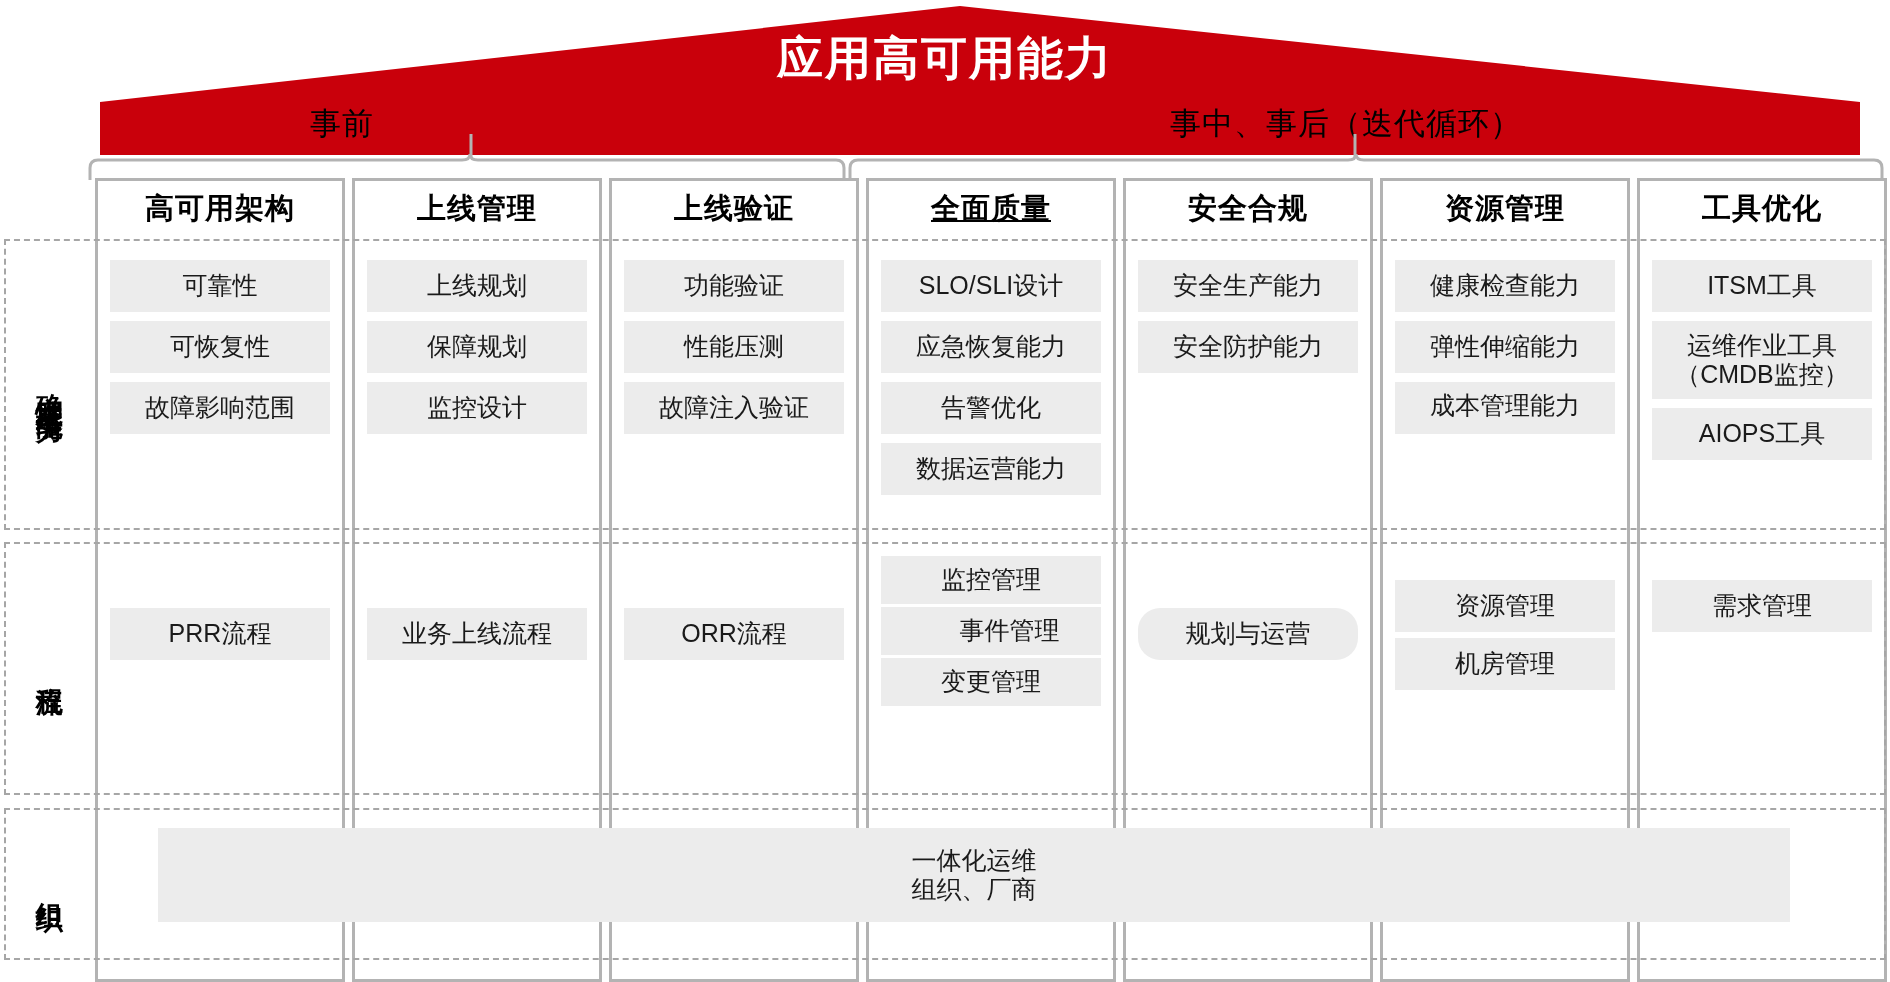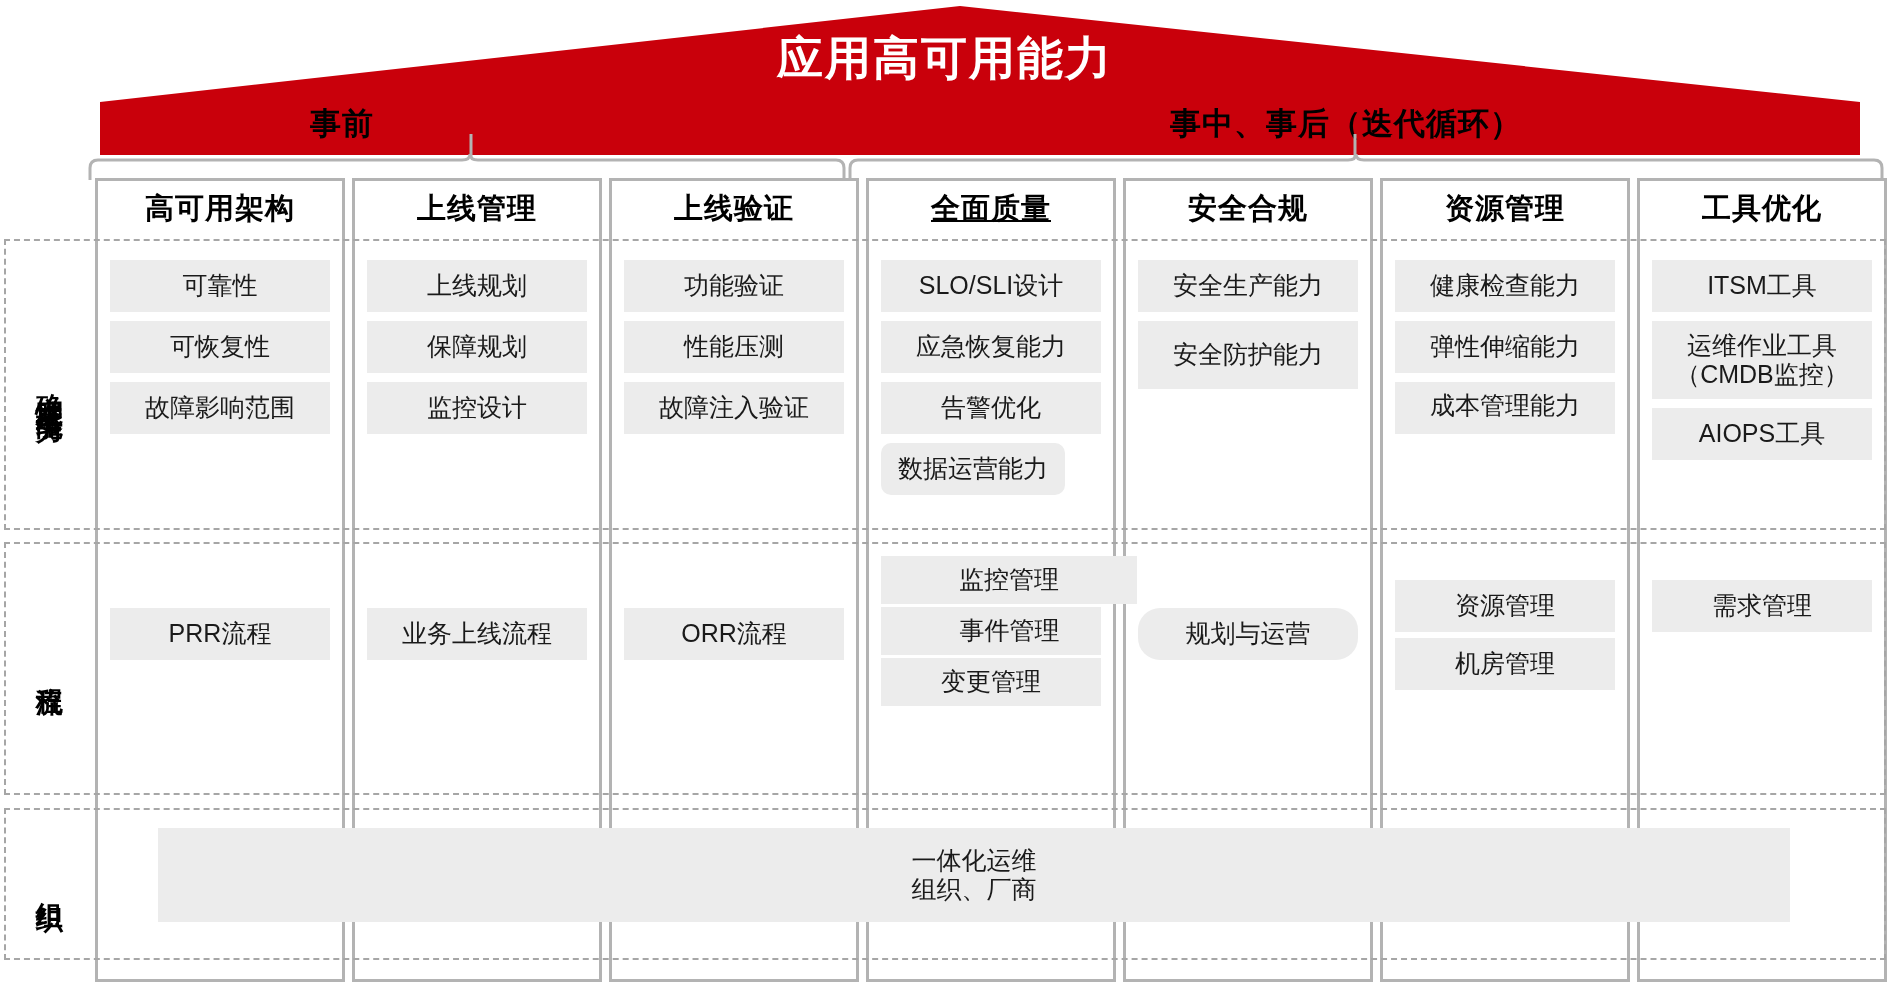--- a/index.html
+++ b/index.html
@@ -24,21 +24,21 @@
     text-align: center;
     color: #ffffff;
     font-size: 46px;
     font-weight: bold;
     letter-spacing: 2px;
   }
   .roof-phase {
     position: absolute;
     color: #000000;
     font-size: 31px;
-    font-weight: bold;
+    font-weight: normal;
     letter-spacing: 1px;
     white-space: nowrap;
   }
   .roof-phase.p1 { left: 310px; top: 103px; }
   .roof-phase.p2 { left: 1170px; top: 103px; }
 
   
   .bracket { position: absolute; }
   .bracket svg { display: block; }
 
@@ -177,39 +177,39 @@
     <div class="cell" style="left:367px; top:143px; width:220px; height:52px;">保障规划</div>
     <div class="cell" style="left:367px; top:204px; width:220px; height:52px;">监控设计</div>
 
     <div class="cell" style="left:624px; top:82px;  width:220px; height:52px;">功能验证</div>
     <div class="cell" style="left:624px; top:143px; width:220px; height:52px;">性能压测</div>
     <div class="cell" style="left:624px; top:204px; width:220px; height:52px;">故障注入验证</div>
 
     <div class="cell" style="left:881px; top:82px;  width:220px; height:52px;">SLO/SLI设计</div>
     <div class="cell" style="left:881px; top:143px; width:220px; height:52px;">应急恢复能力</div>
     <div class="cell" style="left:881px; top:204px; width:220px; height:52px;">告警优化</div>
-    <div class="cell" style="left:881px; top:265px; width:184px; height:52px;border-radius:10px;">数据运营能力</div>
+    <div class="cell" style="left:881px; top:265px; width:220px; height:52px;">数据运营能力</div>
 
     <div class="cell" style="left:1138px; top:82px;  width:220px; height:52px;">安全生产能力</div>
-    <div class="cell" style="left:1138px; top:143px; width:220px; height:68px;">安全防护能力</div>
+    <div class="cell" style="left:1138px; top:143px; width:220px; height:52px;">安全防护能力</div>
 
     <div class="cell" style="left:1395px; top:82px;  width:220px; height:52px;">健康检查能力</div>
     <div class="cell" style="left:1395px; top:143px; width:220px; height:52px;">弹性伸缩能力</div>
     <div class="cell" style="left:1395px; top:204px; width:220px; height:52px;font-family:Liberation Mono, monospace;">成本管理能力</div>
 
     <div class="cell" style="left:1652px; top:82px;  width:220px; height:52px;">ITSM工具</div>
     <div class="cell" style="left:1652px; top:143px; width:220px; height:78px;">运维作业工具
 （CMDB监控）</div>
     <div class="cell" style="left:1652px; top:230px; width:220px; height:52px;">AIOPS工具</div>
 
     <div class="cell" style="left:110px; top:430px; width:220px; height:52px;">PRR流程</div>
     <div class="cell" style="left:367px; top:430px; width:220px; height:52px;">业务上线流程</div>
     <div class="cell" style="left:624px; top:430px; width:220px; height:52px;">ORR流程</div>
 
-    <div class="cell" style="left:881px; top:378px; width:256px; height:48px;">监控管理</div>
+    <div class="cell" style="left:881px; top:378px; width:220px; height:48px;">监控管理</div>
     <div class="cell" style="left:881px; top:429px; width:220px; height:48px;padding-left:41px;">事件管理</div>
     <div class="cell" style="left:881px; top:480px; width:220px; height:48px;">变更管理</div>
 
     <div class="cell" style="left:1138px; top:430px; width:220px; height:52px;border-radius:22px;">规划与运营</div>
 
     <div class="cell" style="left:1395px; top:402px; width:220px; height:52px;">资源管理</div>
     <div class="cell" style="left:1395px; top:460px; width:220px; height:52px;">机房管理</div>
 
     <div class="cell" style="left:1652px; top:402px; width:220px; height:52px;">需求管理</div>
 

